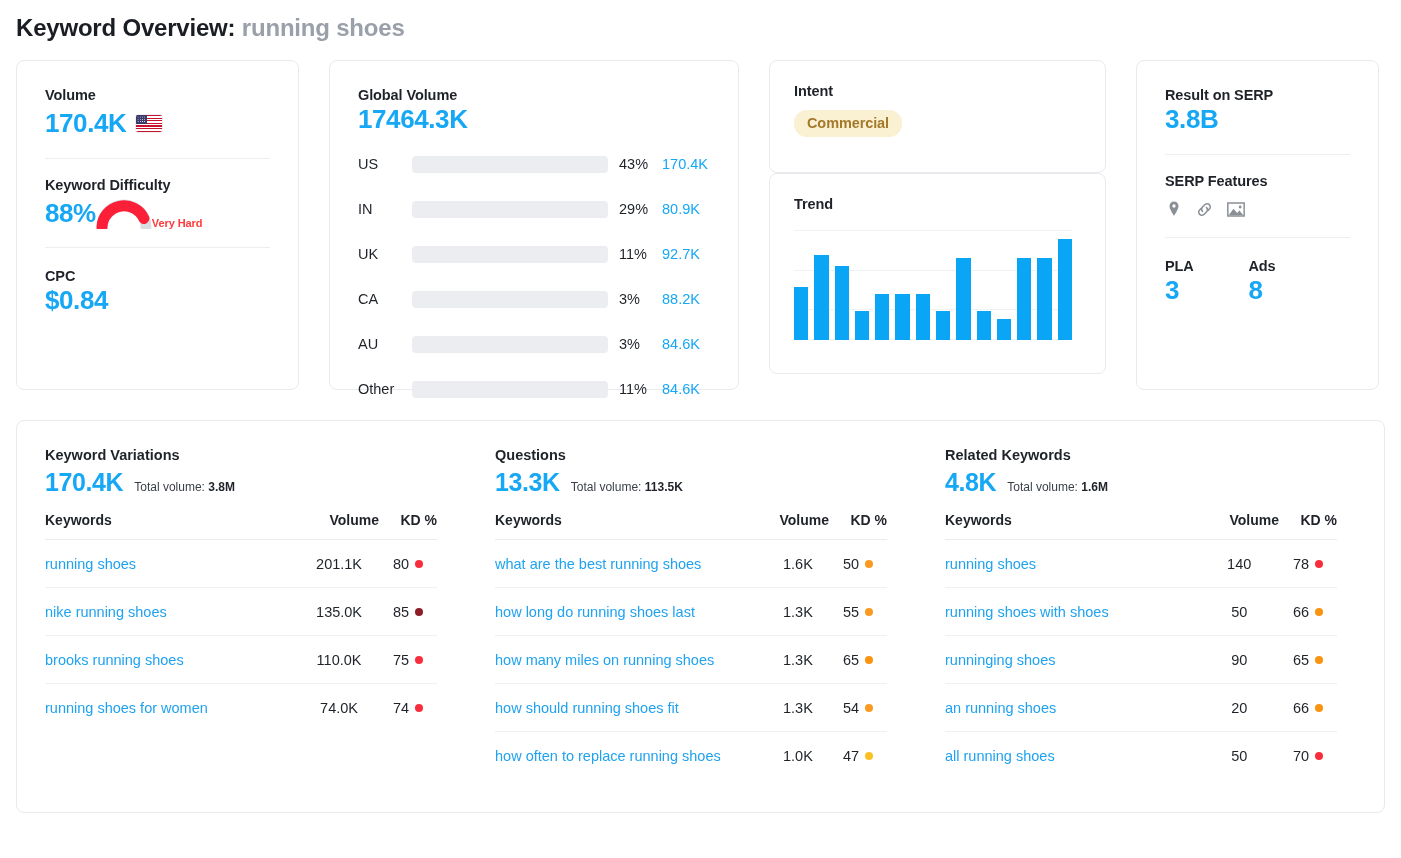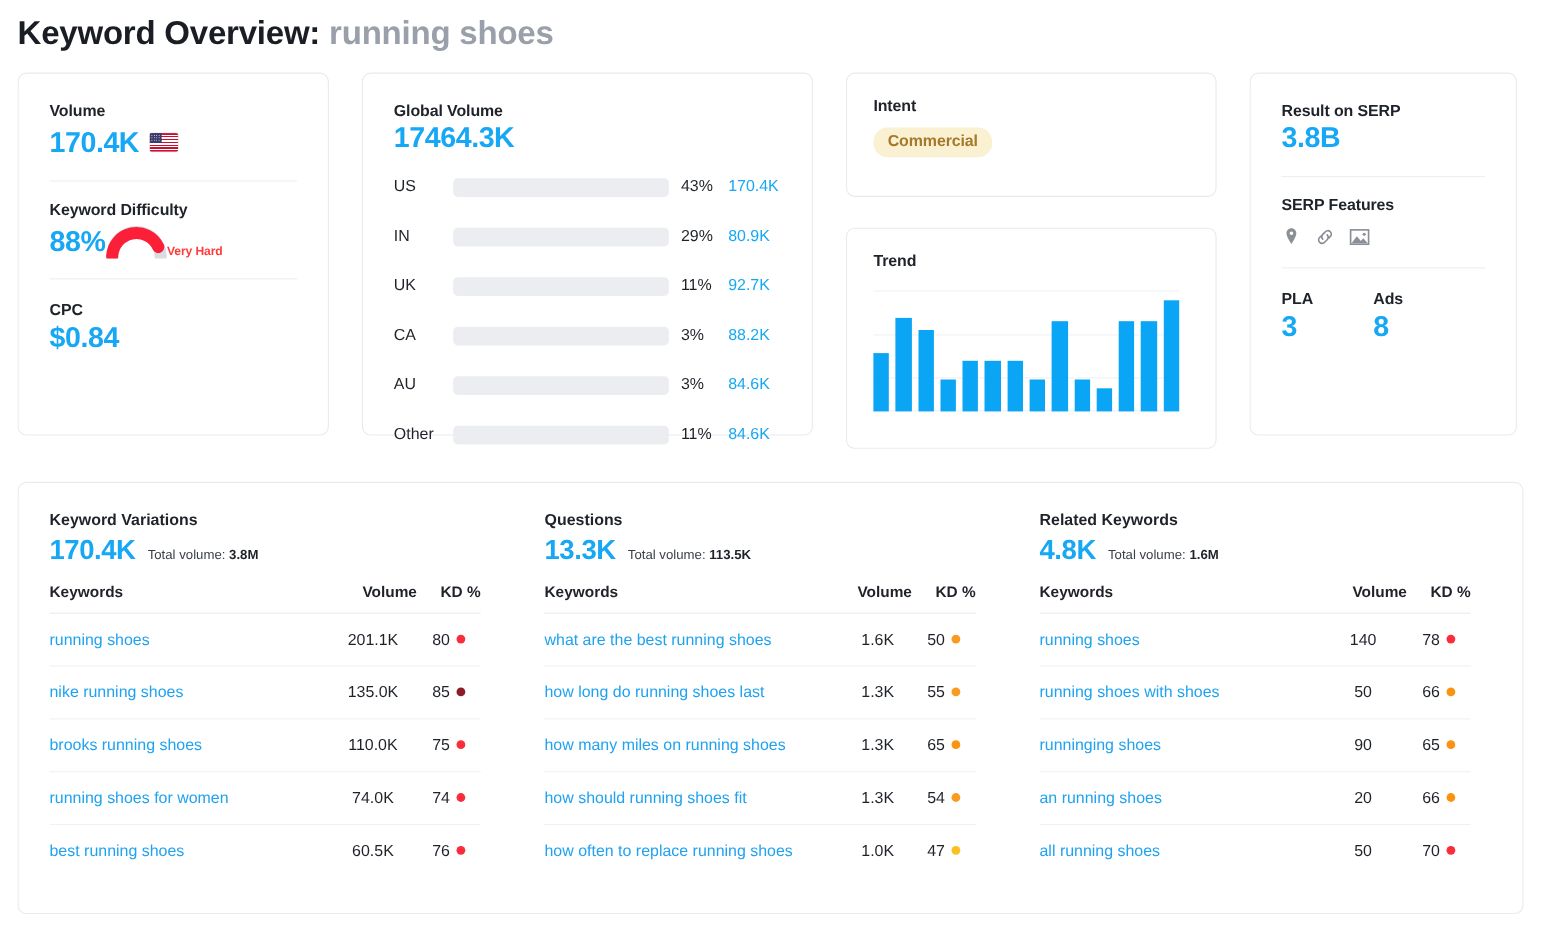--- a/index.html
+++ b/index.html
@@ -7,38 +7,38 @@
     width: 1401px; height: 858px;
     background: #ffffff;
     font-family: "Liberation Sans", sans-serif;
     color: #1d2129;
     overflow: hidden;
   }
   .page { position: relative; width: 1401px; height: 858px; padding: 0 16px; }
 
   
   .page-title {
-    font-size: 30px; font-weight: bold; letter-spacing: -0.2px;
+    font-size: 24px; font-weight: bold; letter-spacing: -0.2px;
     padding: 14px 0 18px 0; color: #1a1d24;
   }
   .page-title .kw { color: #9aa0aa; }
 
   
   .card {
     background: #fff;
     border: 1px solid #e8eaed;
     border-radius: 8px;
   }
 
   
   .top-row { display: flex; gap: 30px; align-items: flex-start; }
 
   .col-a { width: 283px; }
   .col-b { width: 410px; }
-  .col-c { width: 337px; display: flex; flex-direction: column; gap: 28px; }
+  .col-c { width: 337px; display: flex; flex-direction: column; gap: 0; }
   .col-d { width: 243px; }
 
   .card-pad { padding: 26px 28px; }
   .h-a { height: 330px; }
   .h-d { height: 330px; }
   .h-intent { height: 113px; }
   .h-trend { height: 201px; }
   .h-b { height: 330px; }
 
   .lbl {
@@ -361,25 +361,20 @@
               <tr>
                 <td class="kw-c"><a href="#">brooks running shoes</a></td>
                 <td class="vol-c">110.0K</td>
                 <td class="kd-c"><span>75</span><span class="dot" style="background: rgb(250, 45, 60);"></span></td>
               </tr>
               <tr>
                 <td class="kw-c"><a href="#">running shoes for women</a></td>
                 <td class="vol-c">74.0K</td>
                 <td class="kd-c"><span>74</span><span class="dot" style="background: rgb(250, 45, 60);"></span></td>
               </tr>
-              <tr>
-                <td class="kw-c"><a href="#">best running shoes</a></td>
-                <td class="vol-c">60.5K</td>
-                <td class="kd-c"><span>76</span><span class="dot" style="background: rgb(250, 45, 60);"></span></td>
-              </tr>
             </tbody>
         </table>
       </div>
 
       <div class="tcol c2">
         <div class="t-title">Questions</div>
         <div class="t-sum">
           <span class="num">13.3K</span>
           <span class="tv">
             <span>Total volume:</span>

